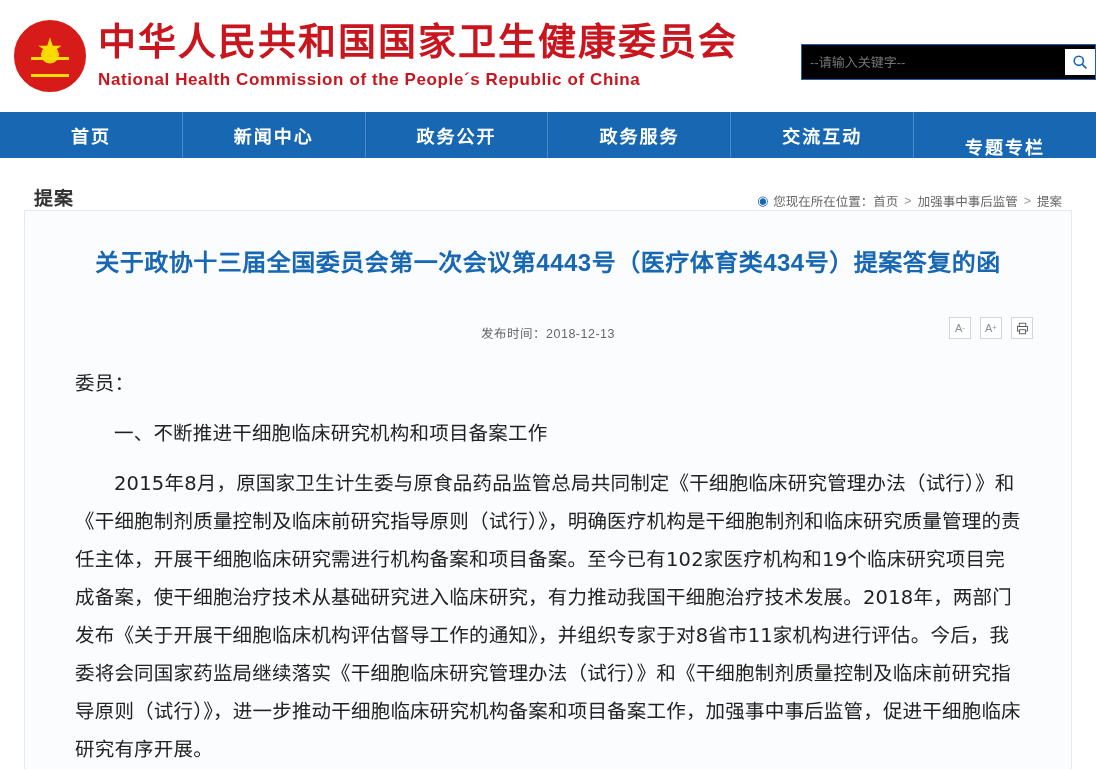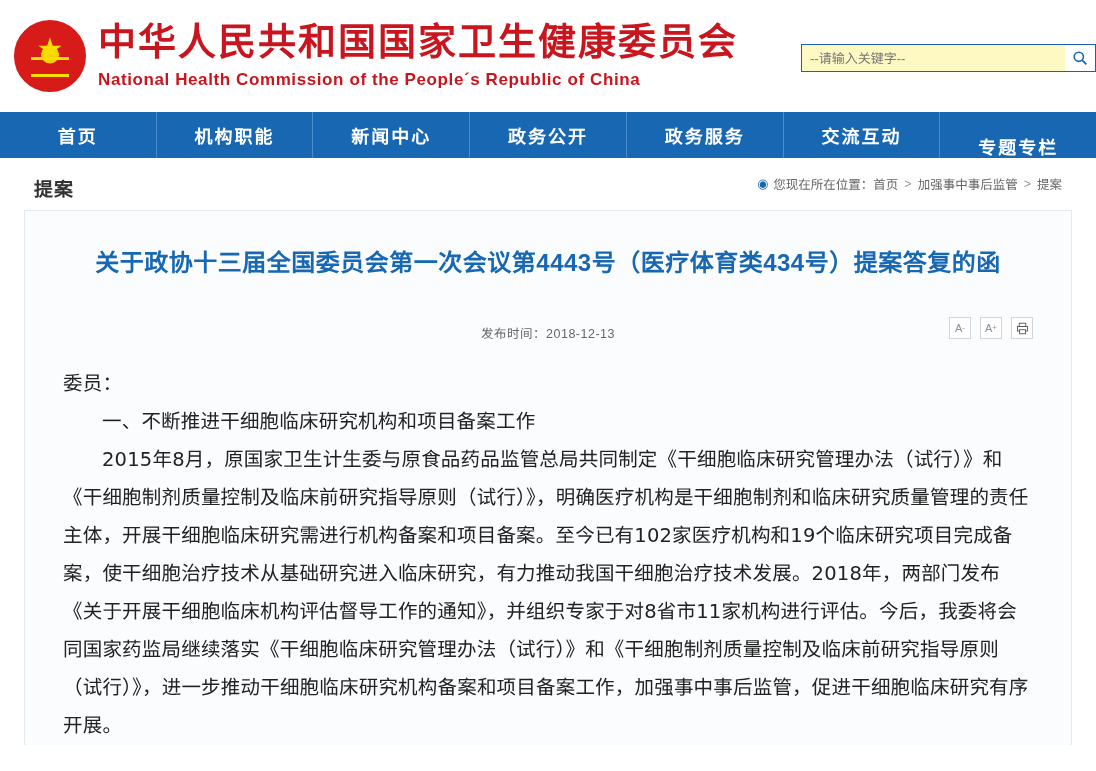--- a/index.html
+++ b/index.html
@@ -63,25 +63,25 @@
     font-weight:bold;
     color:#c9151e;
     letter-spacing:.6px;
     white-space:nowrap;
   }
   .search-box{
     position:absolute;
     right:0;
     top:44px;
     width:295px;
-    height:28px;
+    height:36px;
     border:1px solid #1a5fb4;
     display:flex;
     align-items:center;
-    background:#fef9c3;
+    background:#000000;
     box-sizing:border-box;
   }
   .search-box input{
     border:0;outline:0;
     flex:1;
     height:24px;
     padding:0 8px;
     font-size:13px;
     color:#888;
     font-family:"Liberation Sans",sans-serif;
@@ -112,21 +112,21 @@
     letter-spacing:2px;
     border-right:1px solid #4a8ccb;
     cursor:pointer;
     font-family:"DejaVu Sans",sans-serif;
   }
   .nav-item:last-child{border-right:0;margin-top:21px;}
   
   .crumb-row{
     height:52px;
     display:flex;
-    align-items:flex-start;
+    align-items:flex-end;
     padding:16px 34px 0 34px;
     box-sizing:border-box;
   }
   .section-title{
     font-size:19px;
     color:#333;
     font-weight:bold;
     letter-spacing:1px;
     font-family:"DejaVu Sans",sans-serif;
   }
@@ -194,21 +194,21 @@
   .tool-btn sup{font-size:8px;line-height:1;}
   .tool-btn.print{color:#4a4f55;}
   .body-text{
     margin-top:18px;
     font-size:19.5px;
     line-height:38px;
     color:#222;
     font-family:"DejaVu Sans",sans-serif;
     letter-spacing:.2px;
   }
-  .body-text p{margin:0;}
+  .body-text p{margin:12px;}
   .indent{text-indent:2em;}
 </style>
 </head>
 <body>
 
 <div class="site-header">
   <div class="emblem"></div>
   <div class="title-block">
     <div class="cn-title">中华人民共和国国家卫生健康委员会</div>
     <div class="en-title">National Health Commission of the People´s Republic of China</div>
@@ -219,21 +219,20 @@
       <svg width="16" height="16" viewBox="0 0 16 16" aria-hidden="true">
         <circle cx="6.8" cy="6.8" r="4.6" fill="none" stroke="#1767b2" stroke-width="1.6"></circle>
         <line x1="10.3" y1="10.3" x2="14.4" y2="14.4" stroke="#1767b2" stroke-width="1.8"></line>
       </svg>
     </div>
   </div>
 </div>
 
 <div class="main-nav">
   <div class="nav-item">首页</div>
-  <div class="nav-item">机构职能</div>
   <div class="nav-item">新闻中心</div>
   <div class="nav-item">政务公开</div>
   <div class="nav-item">政务服务</div>
   <div class="nav-item">交流互动</div>
   <div class="nav-item">专题专栏</div>
 </div>
 
 <div class="crumb-row">
   <div class="section-title">提案</div>
   <div class="crumb">

